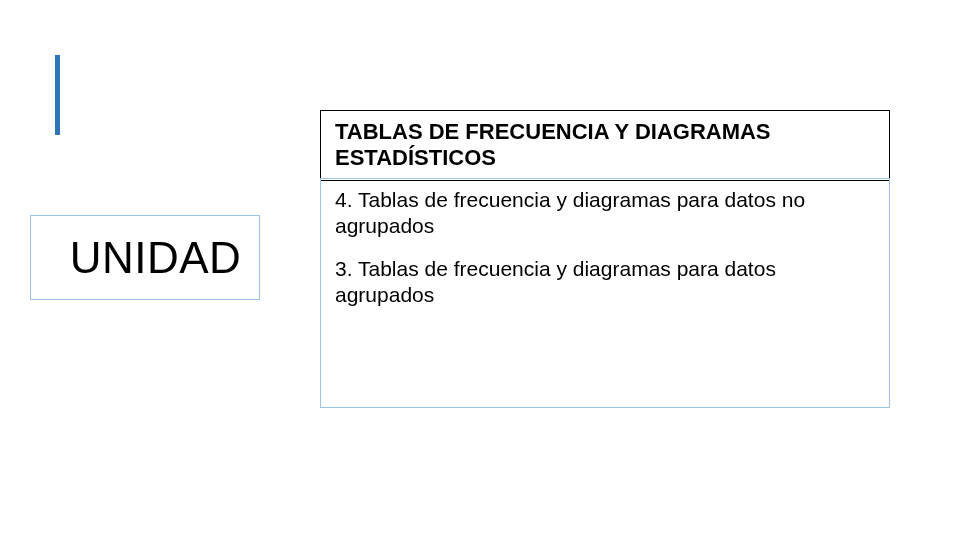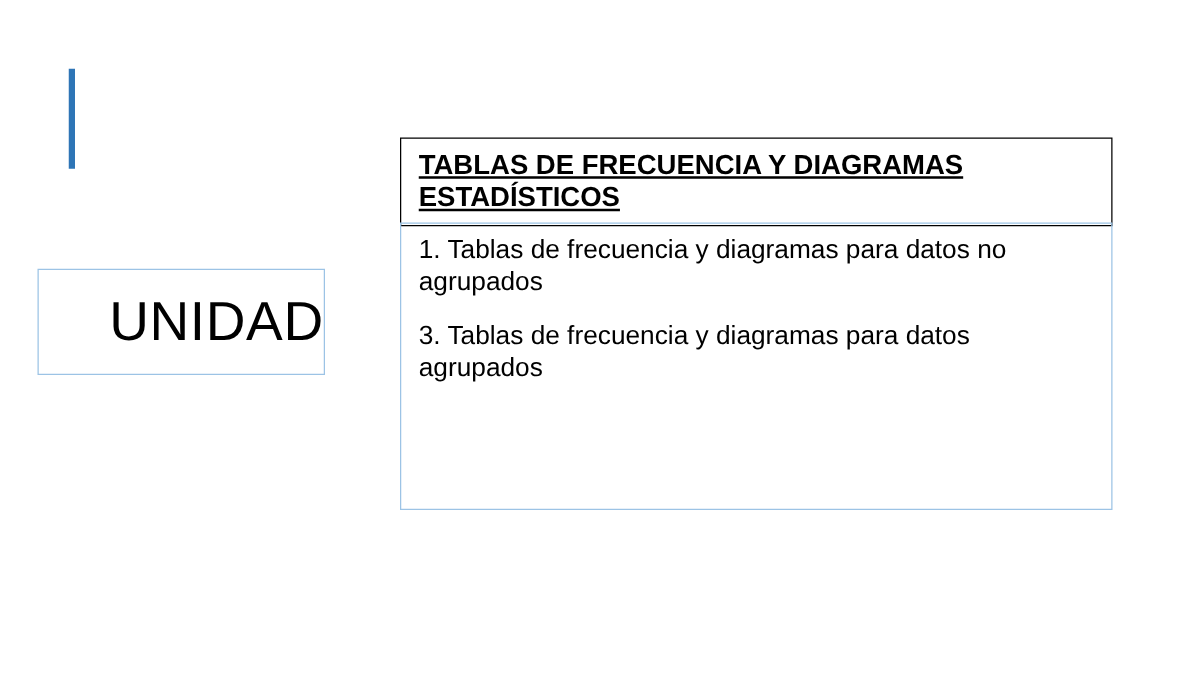--- a/index.html
+++ b/index.html
@@ -27,38 +27,37 @@
   }
   .unit-box {
     position: absolute;
     left: 30px;
     top: 215px;
     width: 230px;
     height: 85px;
     border: 1px solid #9CC3E5;
     display: flex;
     align-items: center;
-    justify-content: flex-end;
+    justify-content: center;
     padding-left: 21px;
     box-sizing: border-box;
   }
   .unit-label {
     font-size: 44px;
     font-weight: 400;
     letter-spacing: 0.5px;
   }
   .title-box {
     position: absolute;
     left: 320px;
     top: 110px;
     width: 570px;
     border: 1px solid #000;
     padding: 8px 14px;
     box-sizing: border-box;
-    text-decoration: underline;
   }
   .title-text {
     font-size: 22px;
     font-weight: bold;
     line-height: 1.2;
   }
   .content-box {
     position: absolute;
     left: 320px;
     top: 178px;
@@ -83,17 +82,17 @@
 
   <div class="unit-box">
     <span class="unit-label">UNIDAD</span>
   </div>
 
   <div class="title-box">
     <div class="title-text">TABLAS DE FRECUENCIA Y DIAGRAMAS ESTADÍSTICOS</div>
   </div>
 
   <div class="content-box">
-    <div class="content-item">1. Tablas de frecuencia y diagramas para datos no agrupados</div>
+    <div class="content-item">4. Tablas de frecuencia y diagramas para datos no agrupados</div>
     <div class="content-item">3. Tablas de frecuencia y diagramas para datos agrupados</div>
   </div>
 
 </div>
 
 </body></html>

